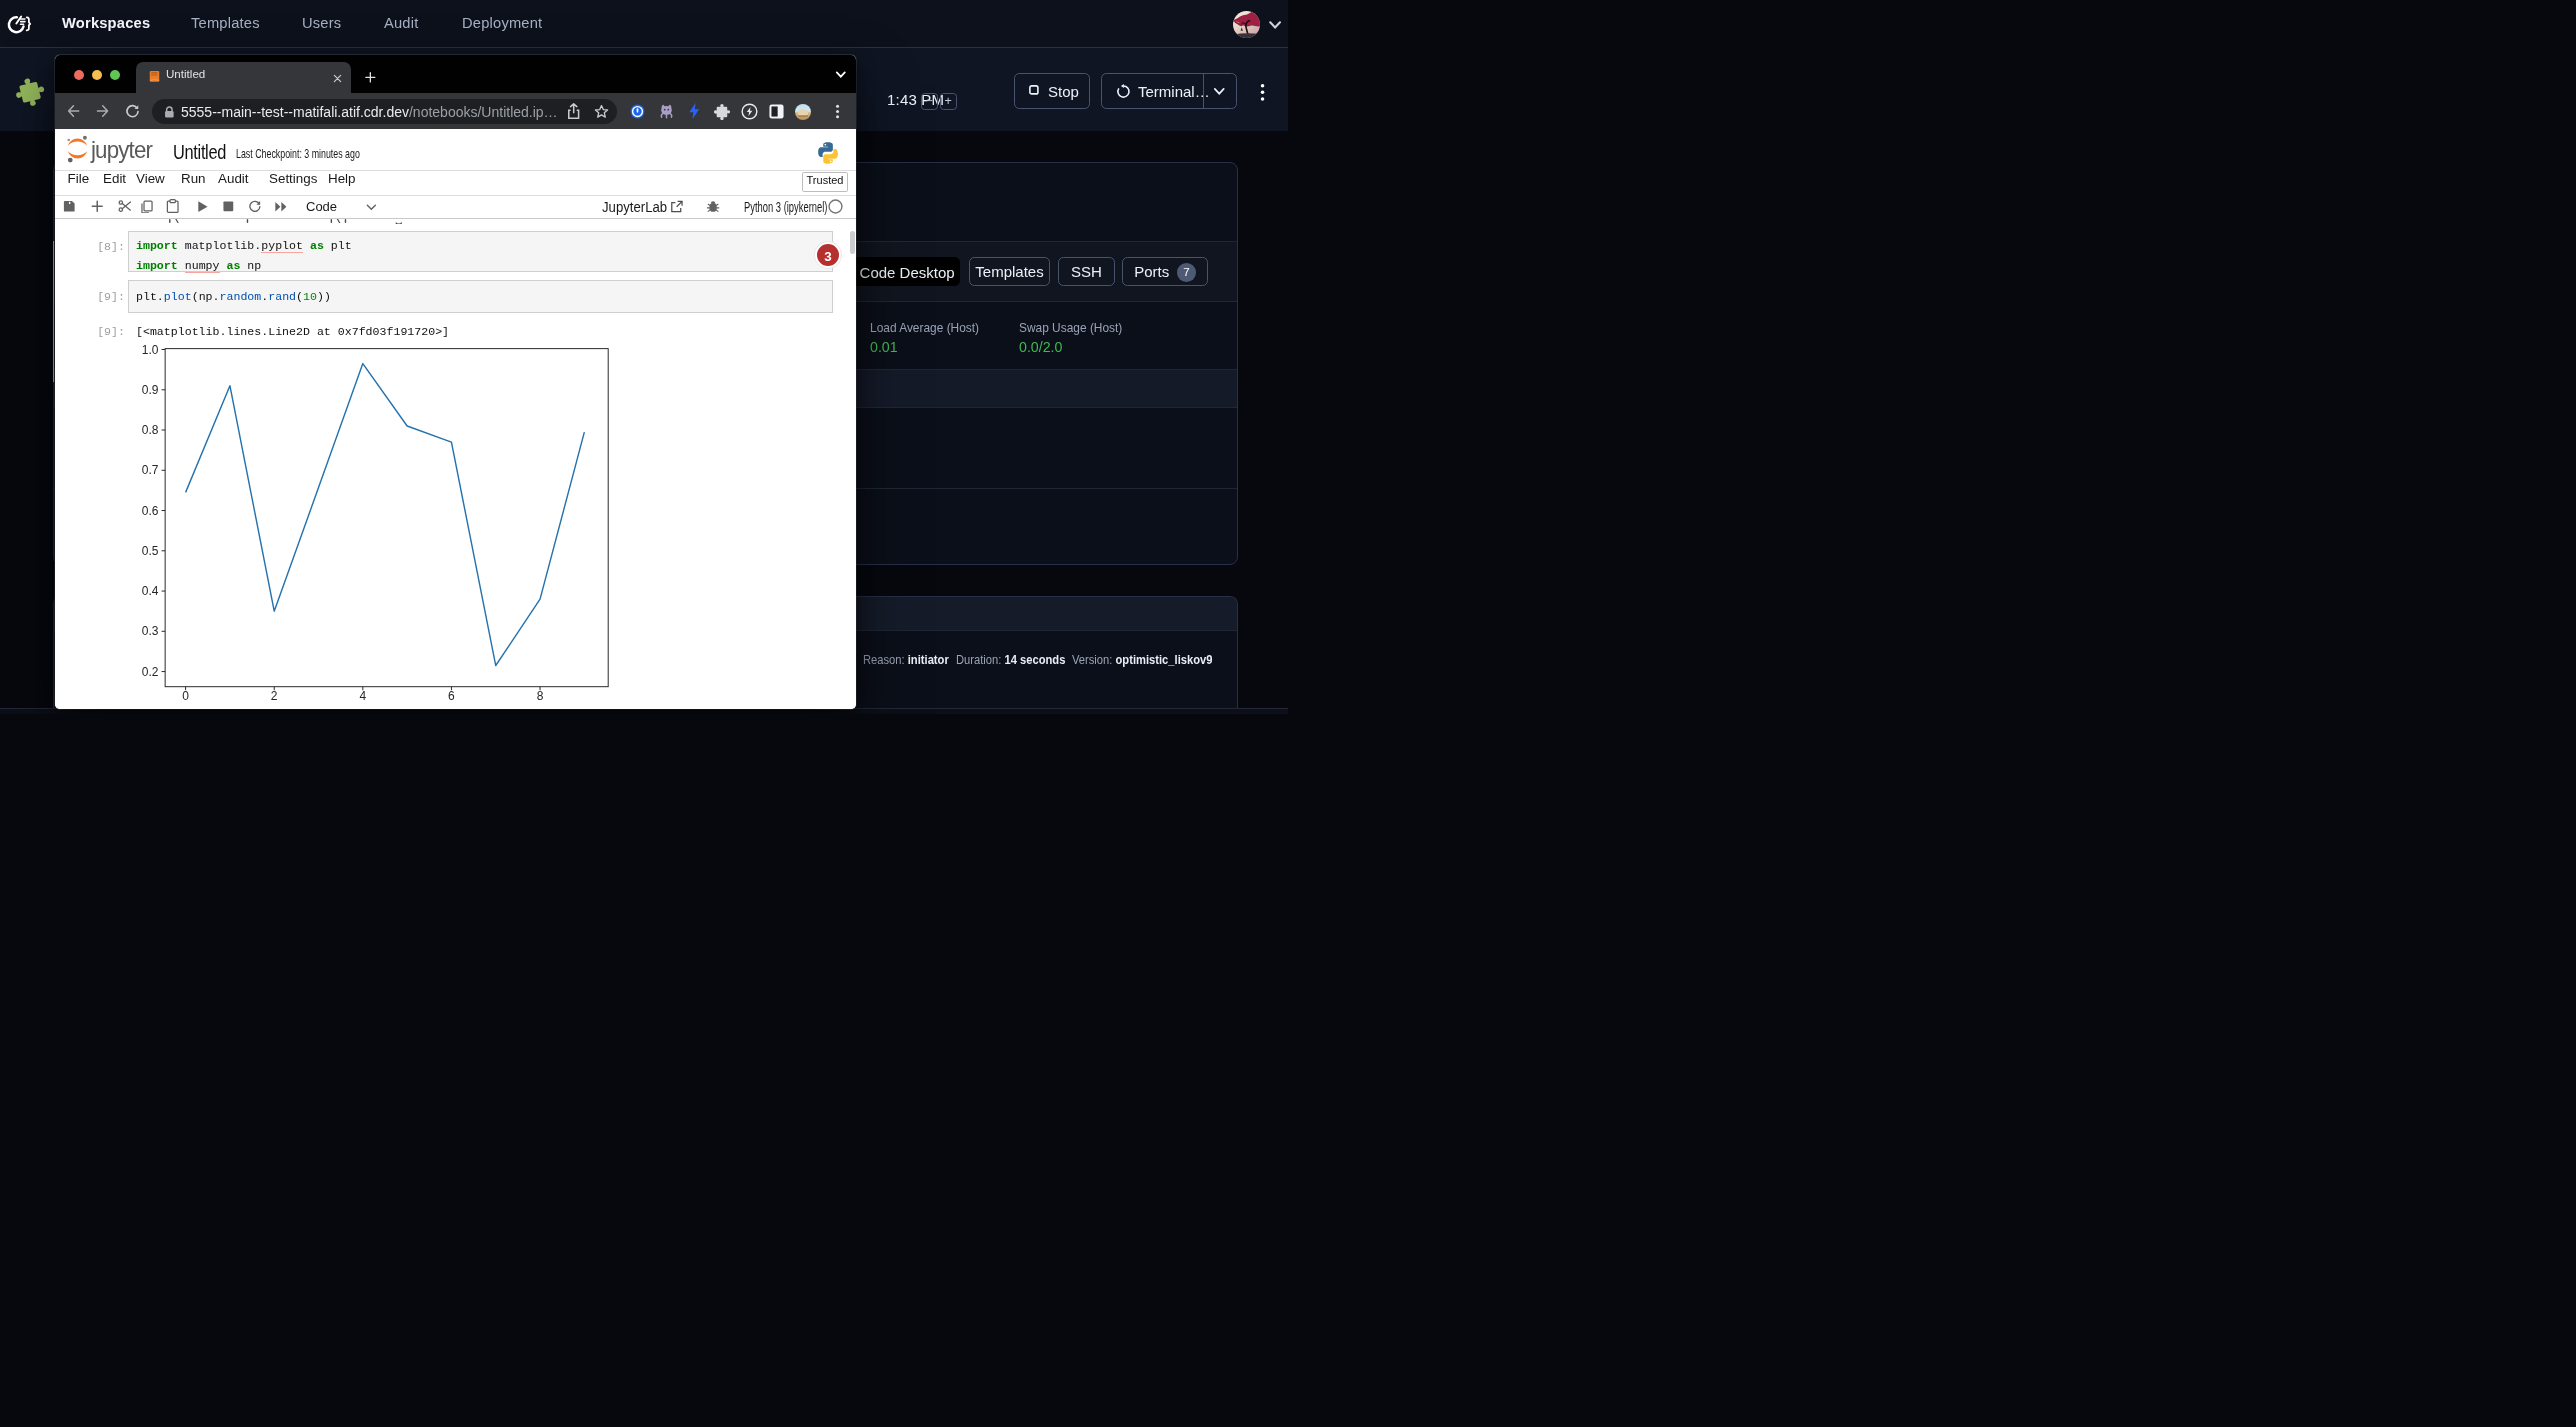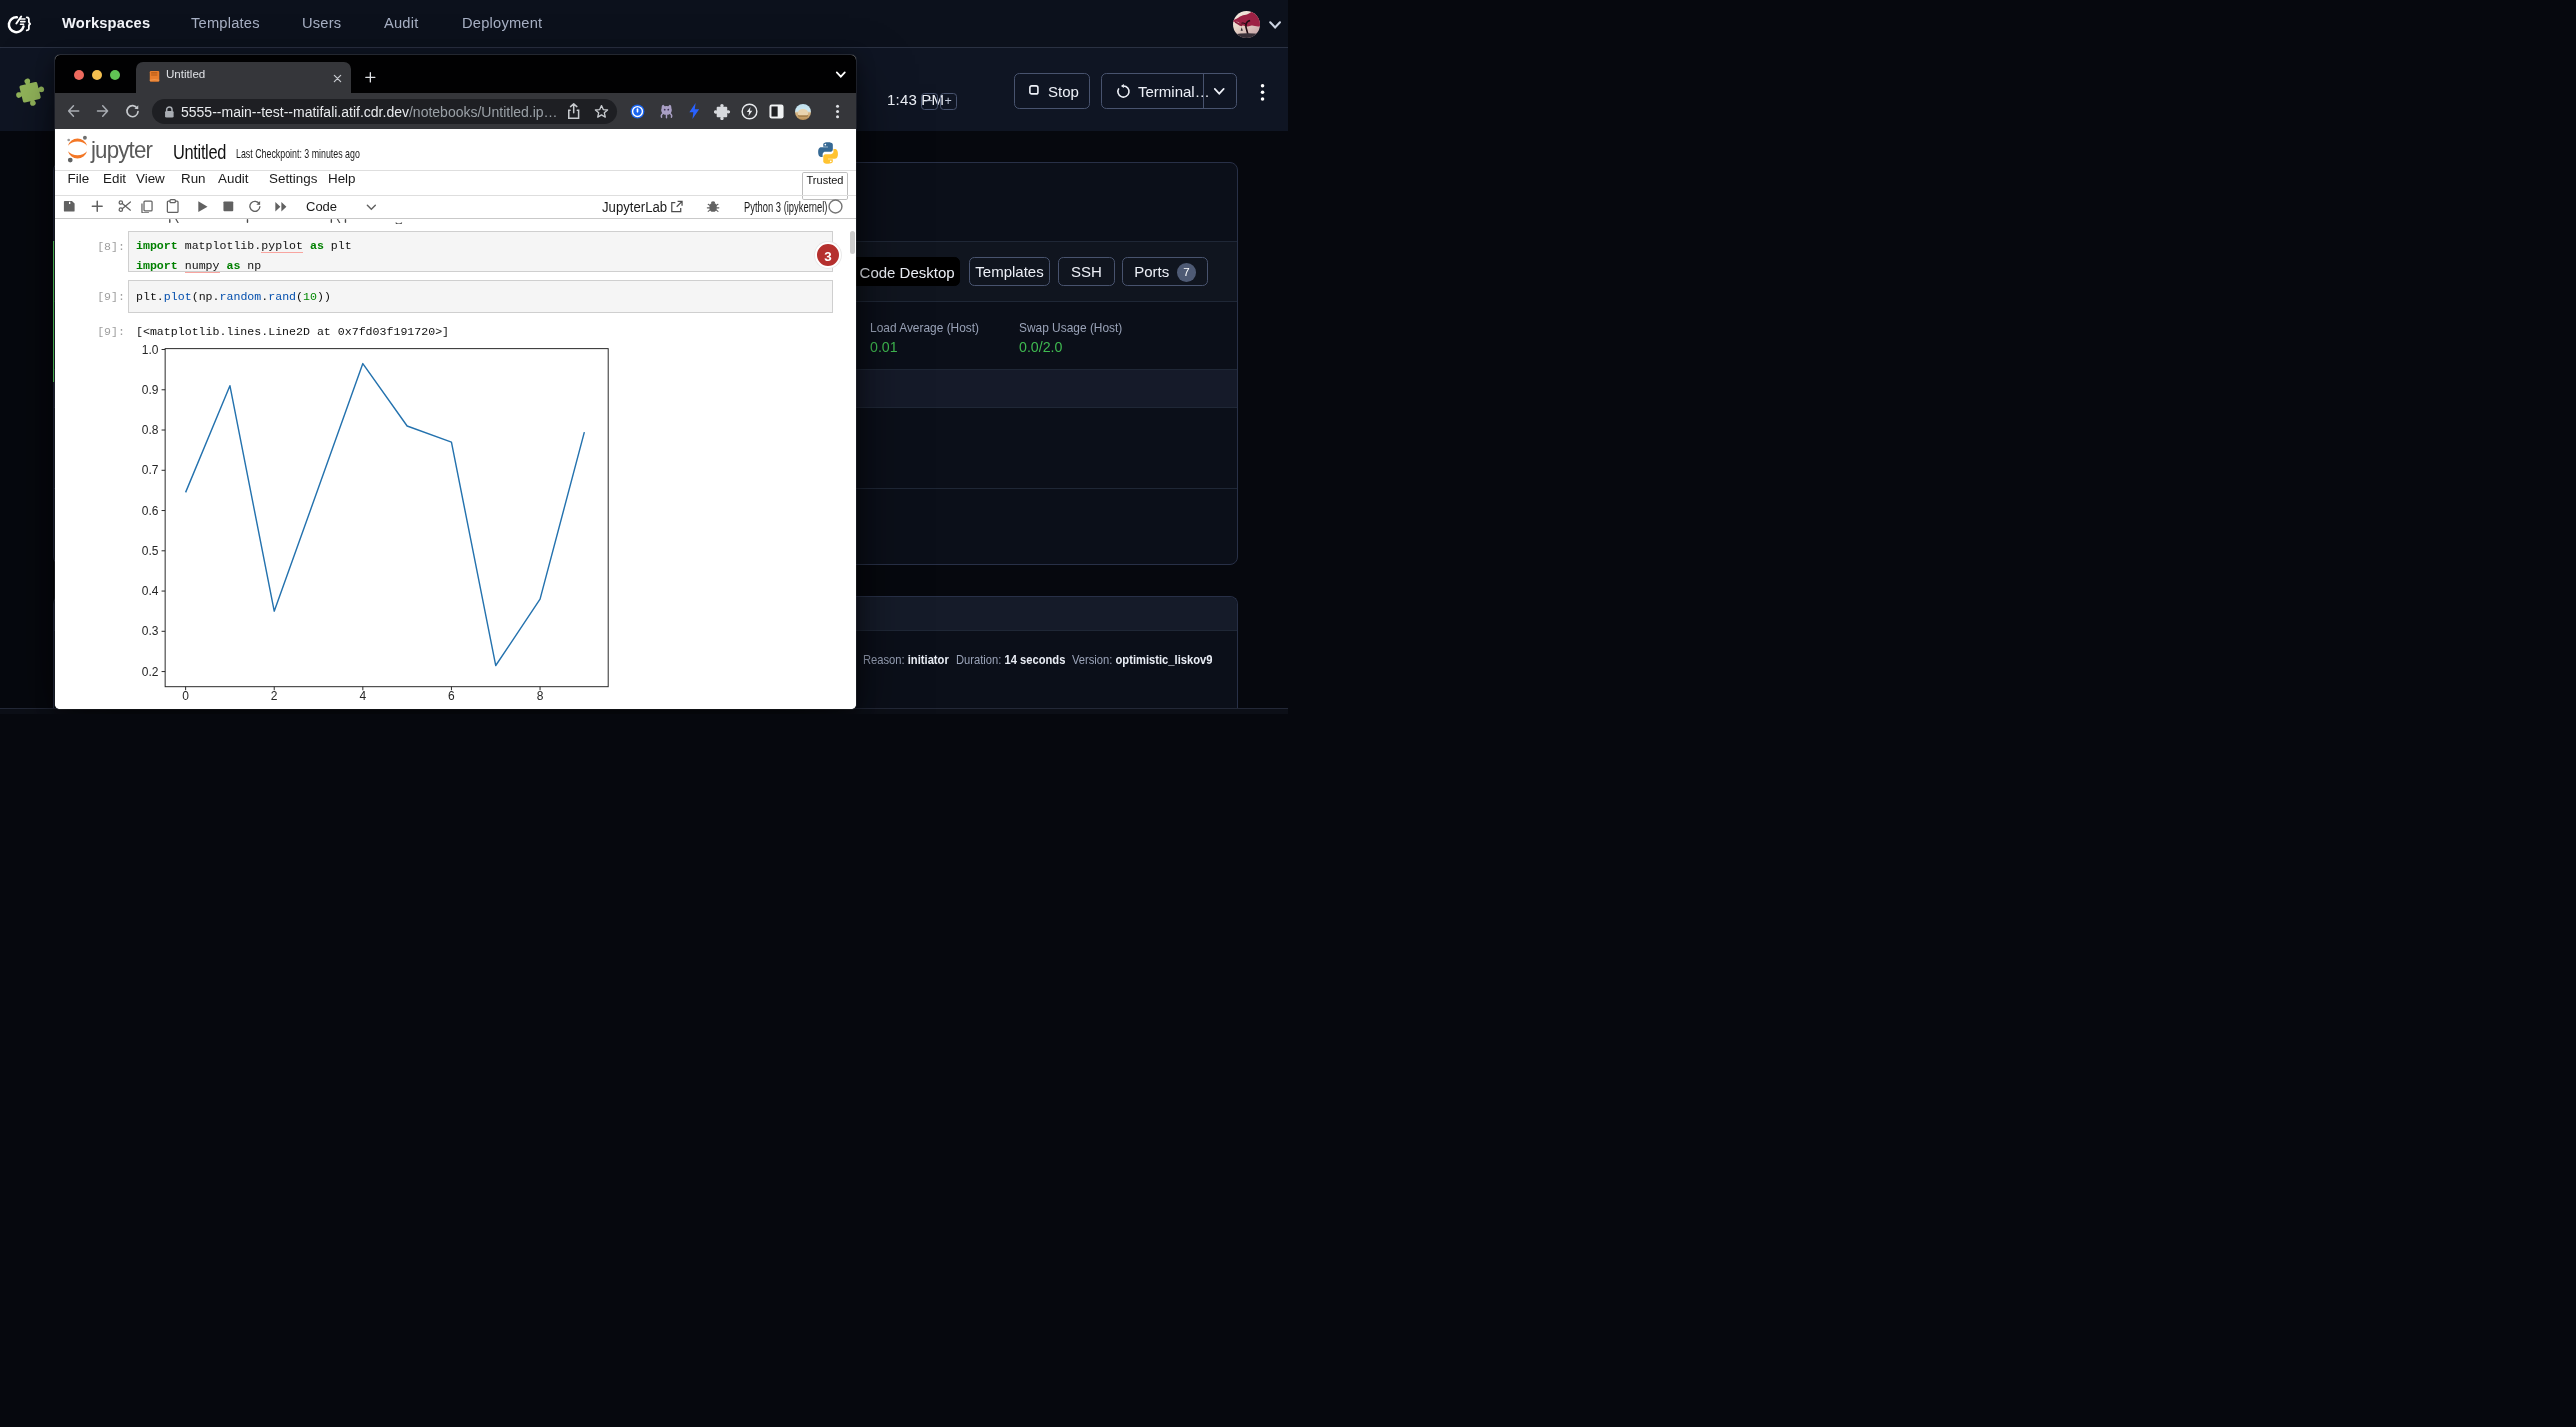--- a/index.html
+++ b/index.html
@@ -274,21 +274,21 @@
       </svg>
       <div class="abs" style="left:0; top:40px; width:801px; height:0.9px; background:#dedede;"></div>
 
       <div class="jmenu" style="left:12.5px;">File</div>
       <div class="jmenu" style="left:48px;">Edit</div>
       <div class="jmenu" style="left:81px;">View</div>
       <div class="jmenu" style="left:126px;">Run</div>
       <div class="jmenu" style="left:163px;">Audit</div>
       <div class="jmenu" style="left:214px;">Settings</div>
       <div class="jmenu" style="left:273px;">Help</div>
-      <div class="abs" style="left:747px; top:42px; width:46px; height:28px; border:0.9px solid #bdbdbd; border-radius:1.8px; font-size:11px; color:#111; text-align:center; line-height:15px;">Trusted</div>
+      <div class="abs" style="left:747px; top:42px; width:46px; height:20px; border:0.9px solid #bdbdbd; border-radius:1.8px; font-size:11px; color:#111; text-align:center; line-height:15px;">Trusted</div>
       <div class="abs" style="left:0; top:65px; width:801px; height:0.9px; background:#dedede;"></div>
 
       <svg class="abs" style="left:8px; top:70px" width="12.5" height="12.5" viewBox="0 0 14 14">
           <path fill="#616161" d="M1 2 Q1 1 2 1 H10 L13 4 V12 Q13 13 12 13 H2 Q1 13 1 12 Z M3.5 1.5 h5 v3.5 h-5 z M3 8 h8 v4.5 H3 Z"></path>
           <rect x="6.7" y="2" width="1.5" height="2.5" fill="#fff"></rect>
         </svg>
       <svg class="abs" style="left:36px; top:70px" width="12.5" height="12.5" viewBox="0 0 14 14">
           <path d="M7 1.5 V12.5 M1.5 7 H12.5" stroke="#616161" stroke-width="1.7" stroke-linecap="round"></path>
         </svg>
       <svg class="abs" style="left:63px; top:69px" width="14.2" height="14.2" viewBox="0 0 16 16">

